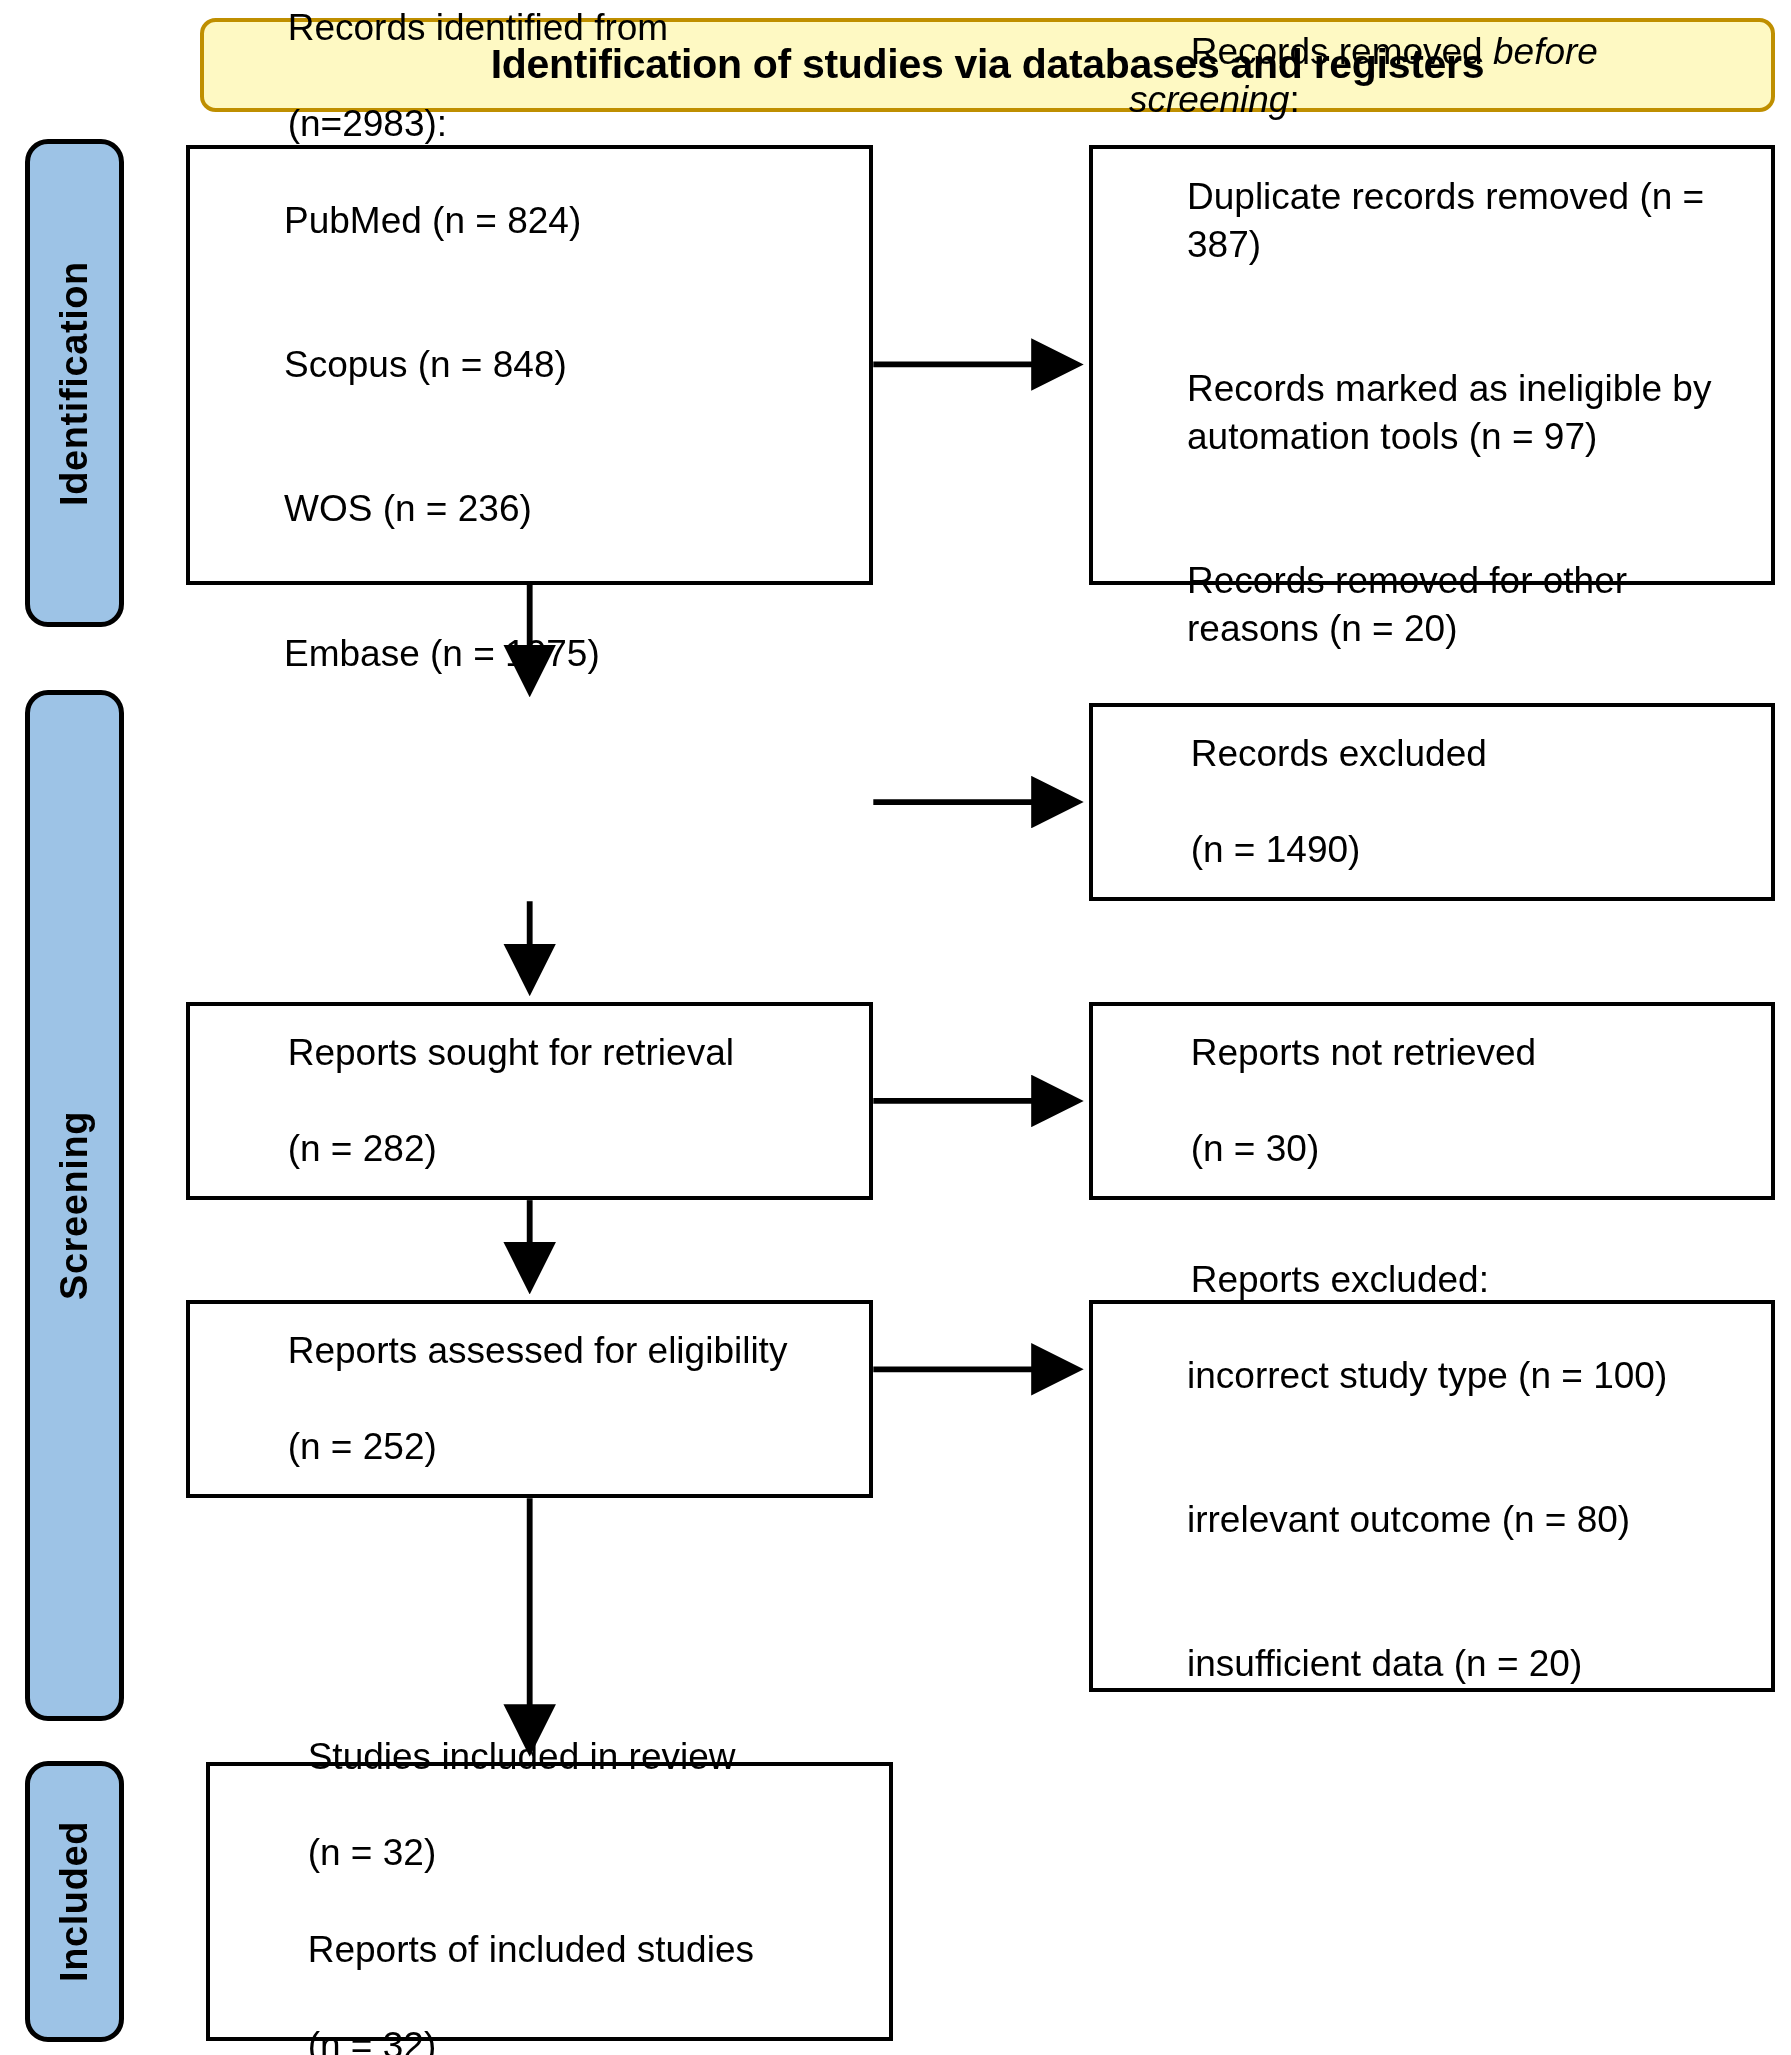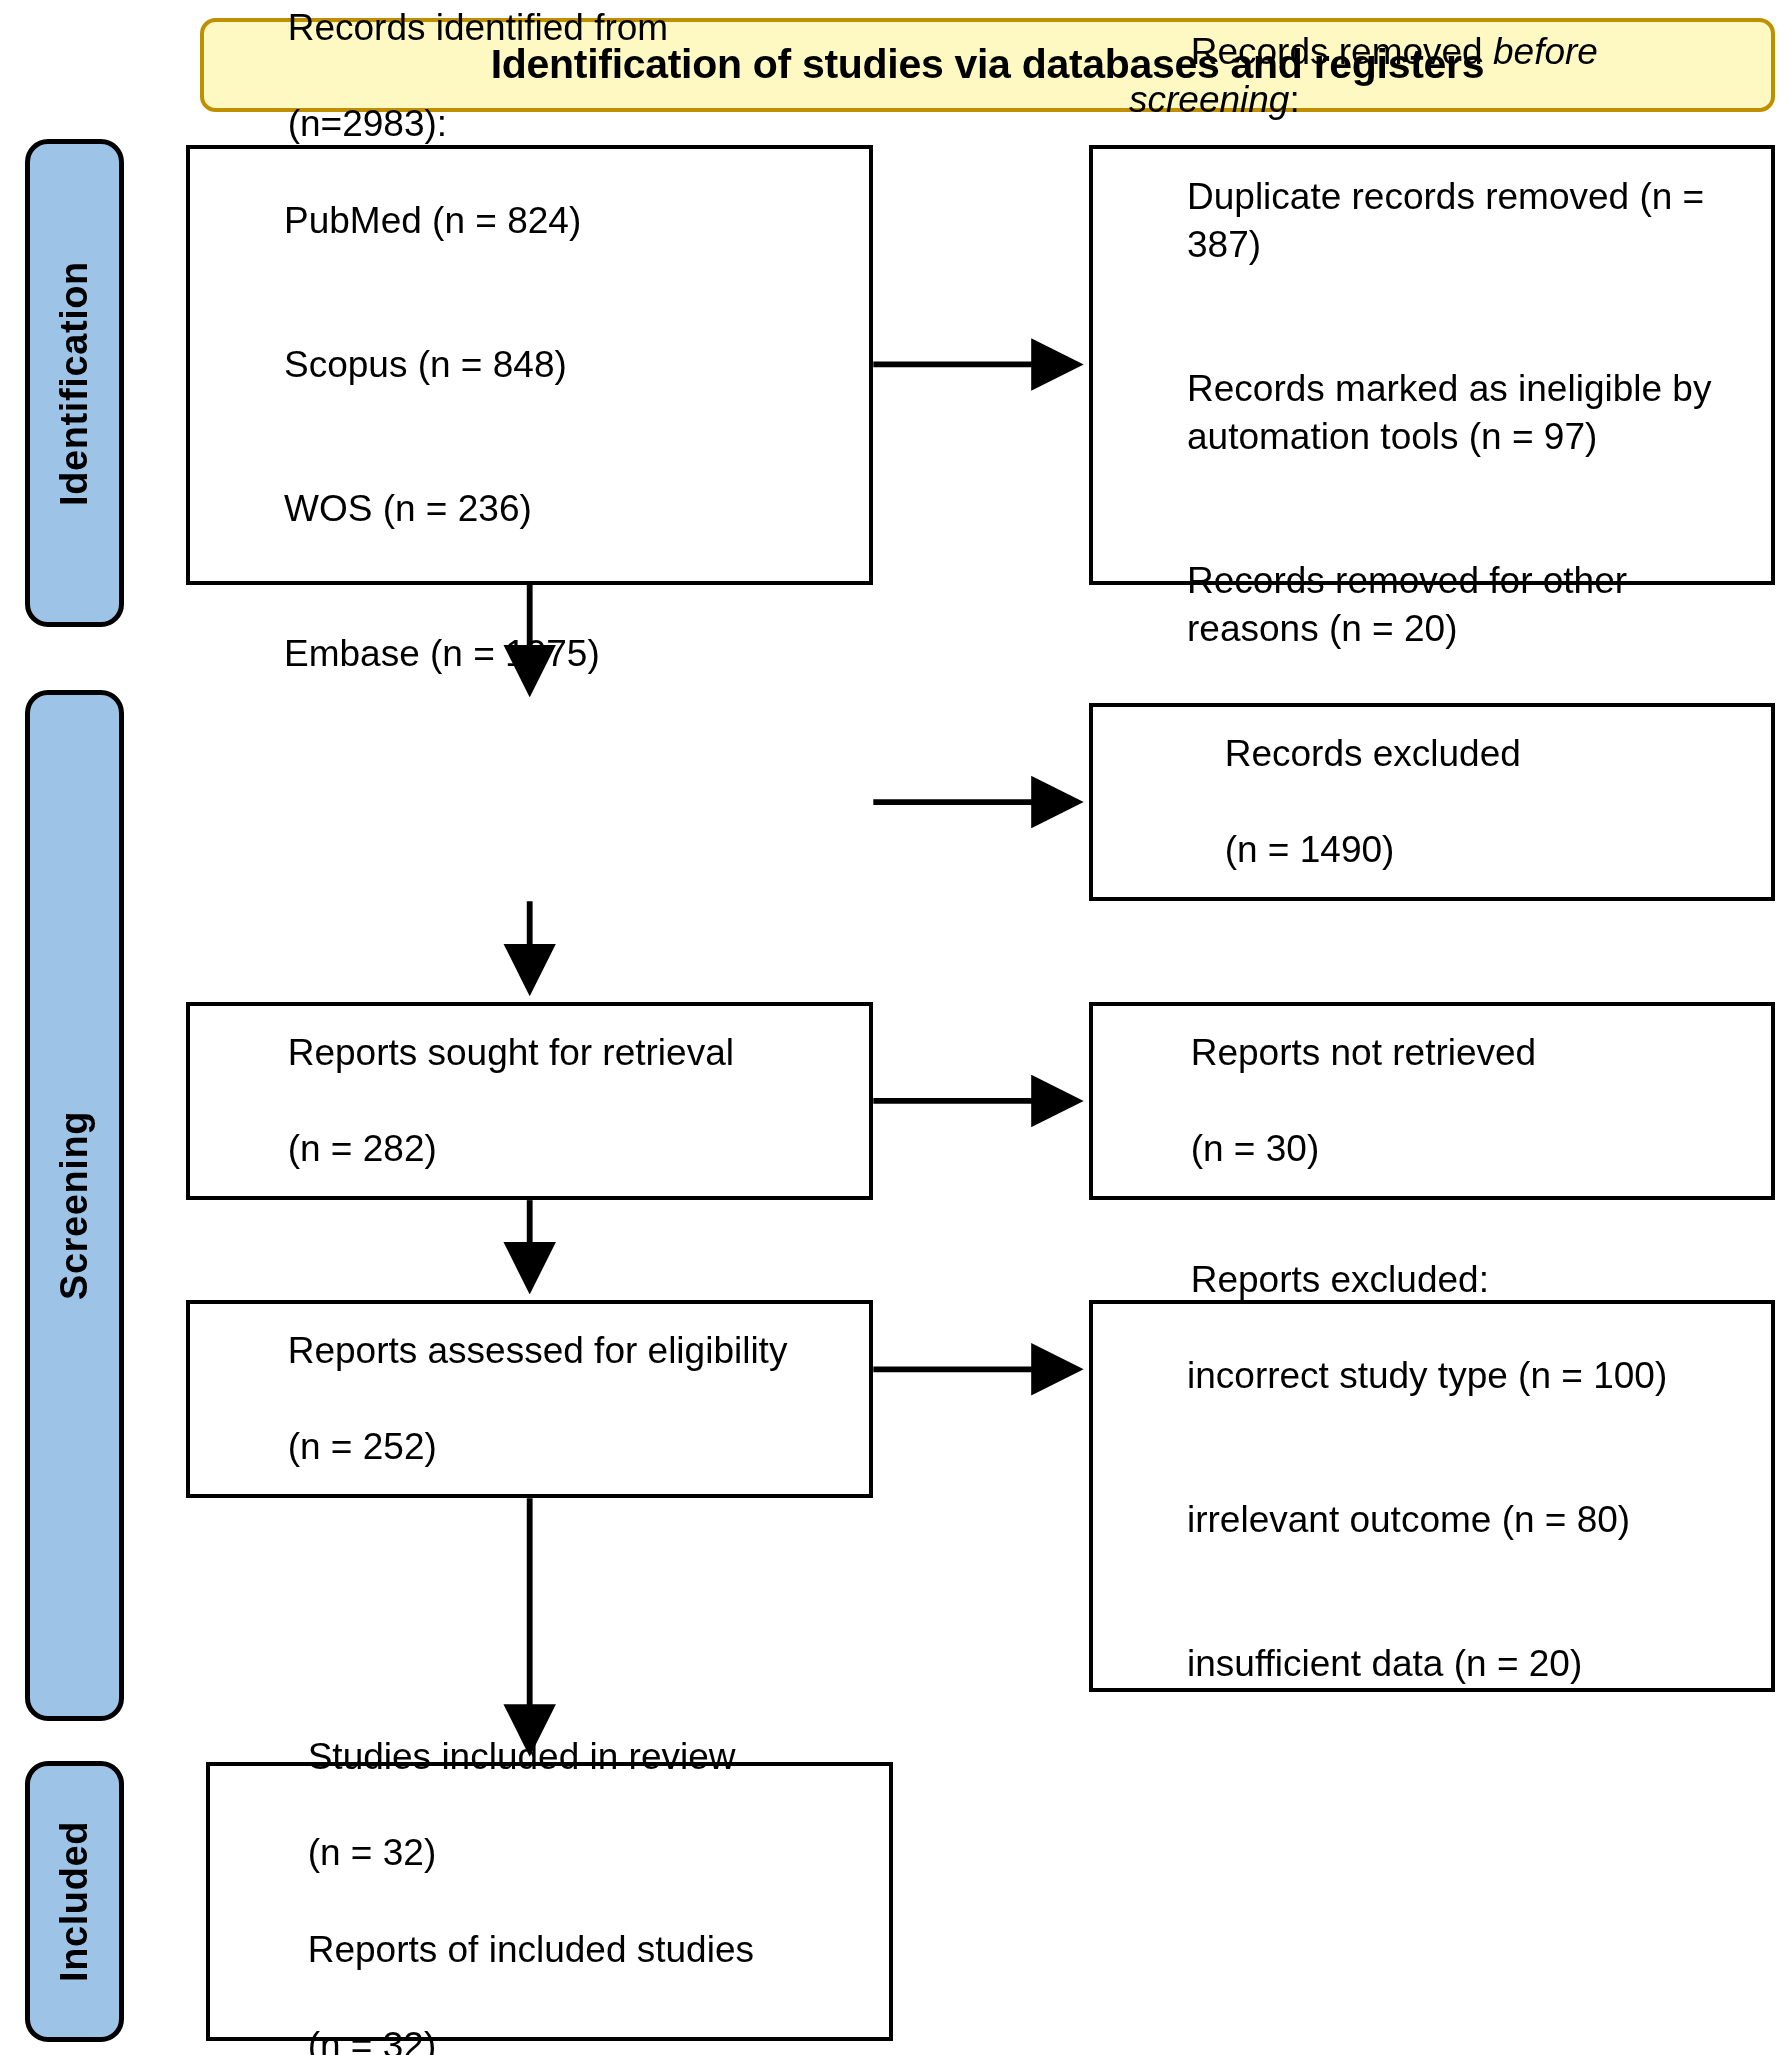--- a/index.html
+++ b/index.html
@@ -84,21 +84,21 @@
 
   
   #box-identified     { left: 186px; top: 145px;  width: 687px; height: 440px; }
   #box-screened       { left: 186px; top: 703px; width: 687px; height: 198px; }
   #box-sought         { left: 186px; top: 1002px; width: 687px; height: 198px; }
   #box-assessed       { left: 186px; top: 1300px; width: 687px; height: 198px; }
   #box-included       { left: 186px; top: 1762px; width: 687px; height: 279px; margin-left: 20px; }
 
   
   #box-removed        { left: 1089px; top: 145px;  width: 686px; height: 440px; }
-  #box-excluded-recs  { left: 1089px; top: 703px; width: 686px; height: 198px; padding-left: 34px; }
+  #box-excluded-recs  { left: 1089px; top: 703px; width: 686px; height: 198px; }
   #box-not-retrieved  { left: 1089px; top: 1002px; width: 686px; height: 198px; }
   #box-excluded-reps  { left: 1089px; top: 1300px; width: 686px; height: 392px; }
 
   
   #connectors {
     position: absolute;
     left: 0; top: 0;
     width: 1792px; height: 2056px;
     pointer-events: none;
   }

